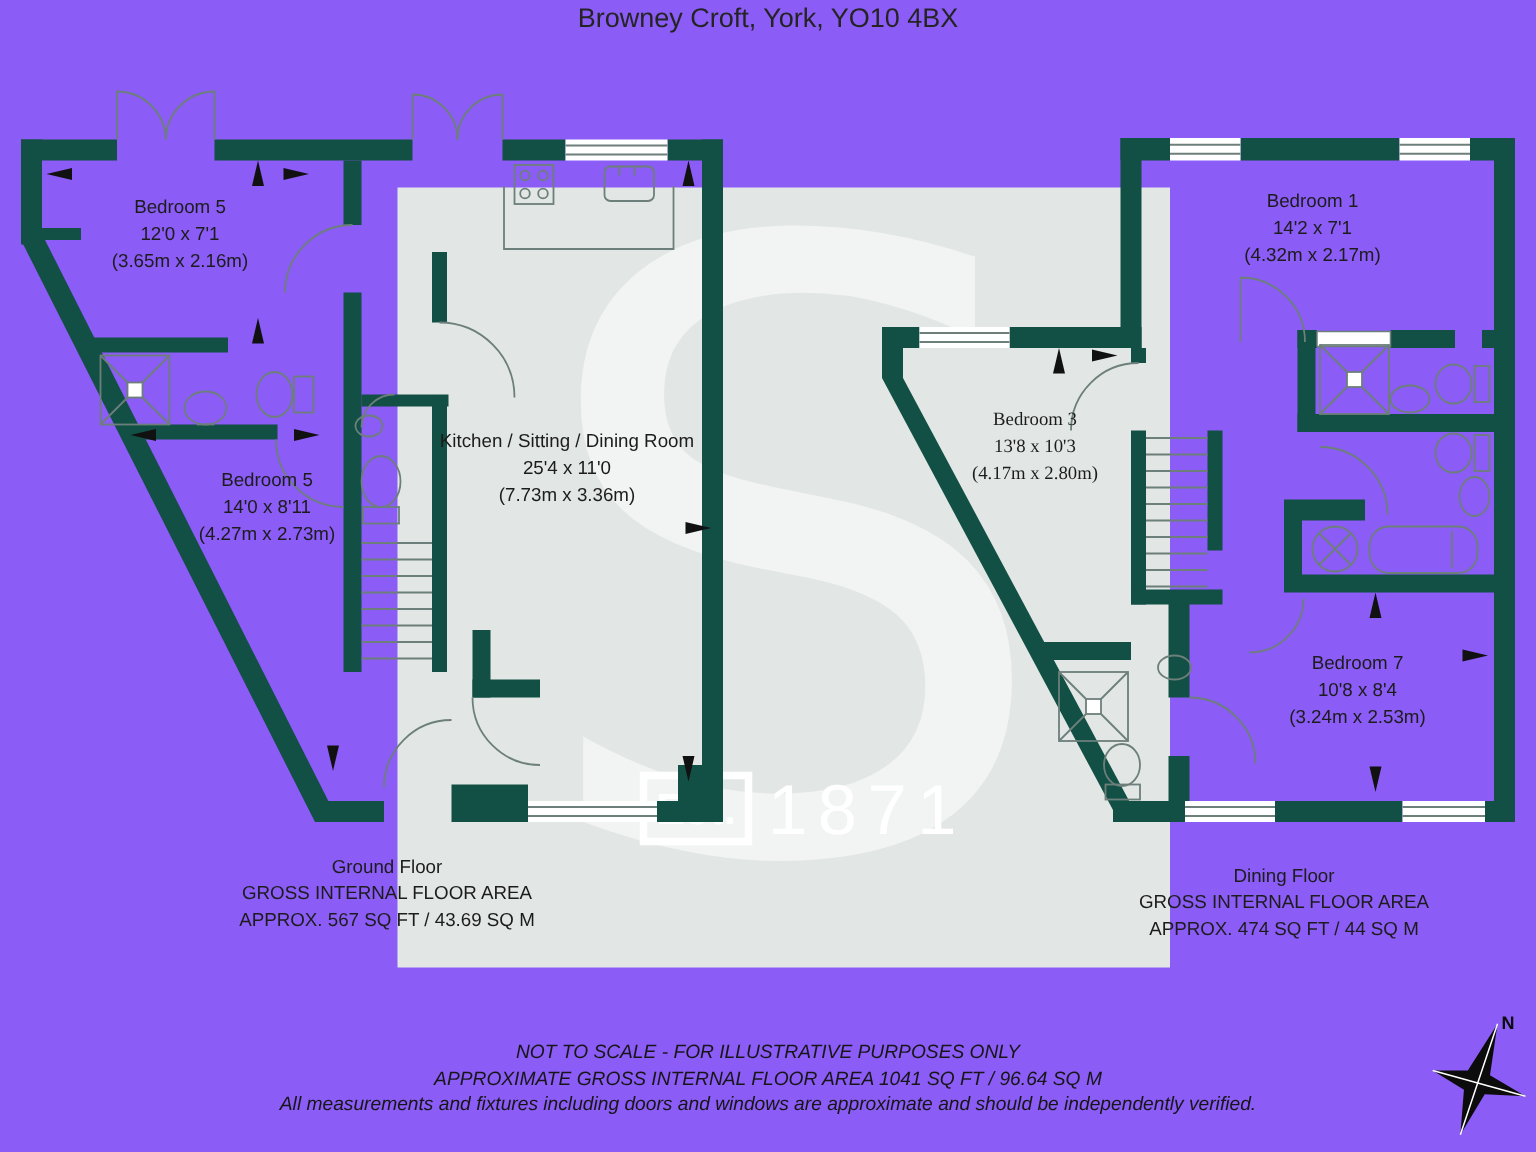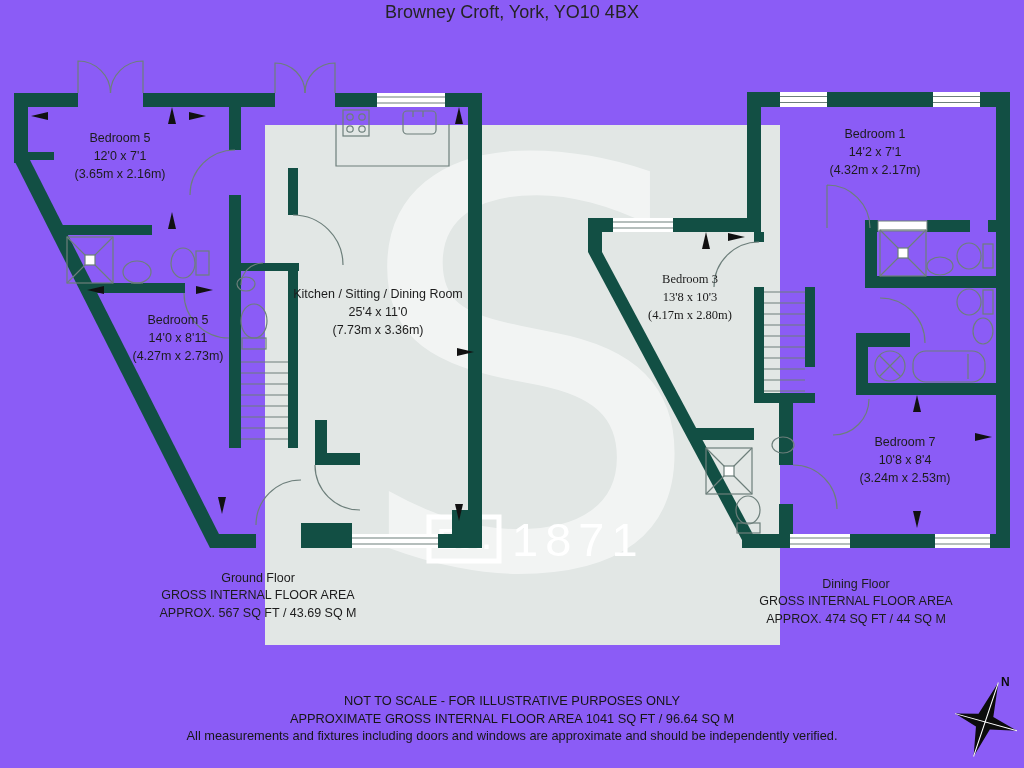--- a/index.html
+++ b/index.html
@@ -4,21 +4,21 @@
 <style>
   html,body{margin:0;padding:0;background:#fff;}
   .canvas{position:relative;width:1024px;height:768px;background:#8b5cf6;overflow:hidden;
           font-family:"Liberation Sans", sans-serif;color:#1f1f1f;}
   .title{position:absolute;top:2px;left:0;width:1024px;text-align:center;
          font-size:18px;color:#242424;}
   .plan-svg{position:absolute;top:0;left:0;}
   .lbl{position:absolute;text-align:center;font-size:12.5px;line-height:1.42;color:#1c1c1c;}
   .flabel{position:absolute;text-align:center;font-size:12.5px;line-height:1.38;color:#1c1c1c;}
   .footer{position:absolute;top:692px;left:0;width:1024px;text-align:center;
-          font-size:12.8px;line-height:1.38;color:#161616;}
+          font-size:12.8px;line-height:1.38;color:#161616;font-style:italic;}
 </style>
 </head>
 <body>
 
 <div class="canvas">
 
   <div class="title">Browney Croft, York, YO10 4BX</div>
 
   <svg class="plan-svg" width="1024" height="768" viewBox="0 0 1024 768">
 

